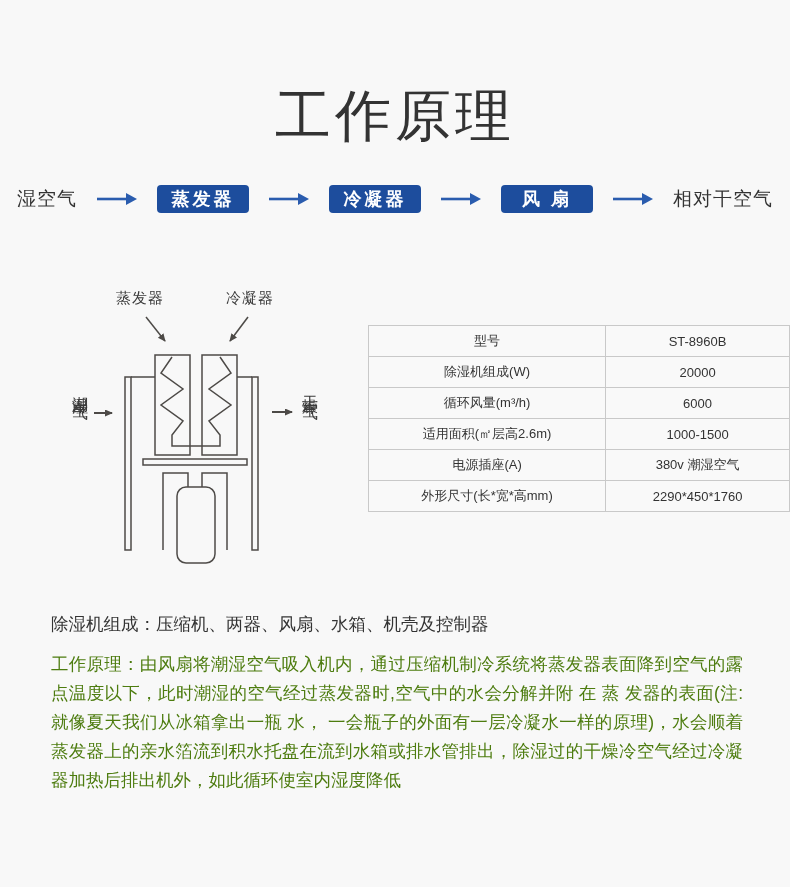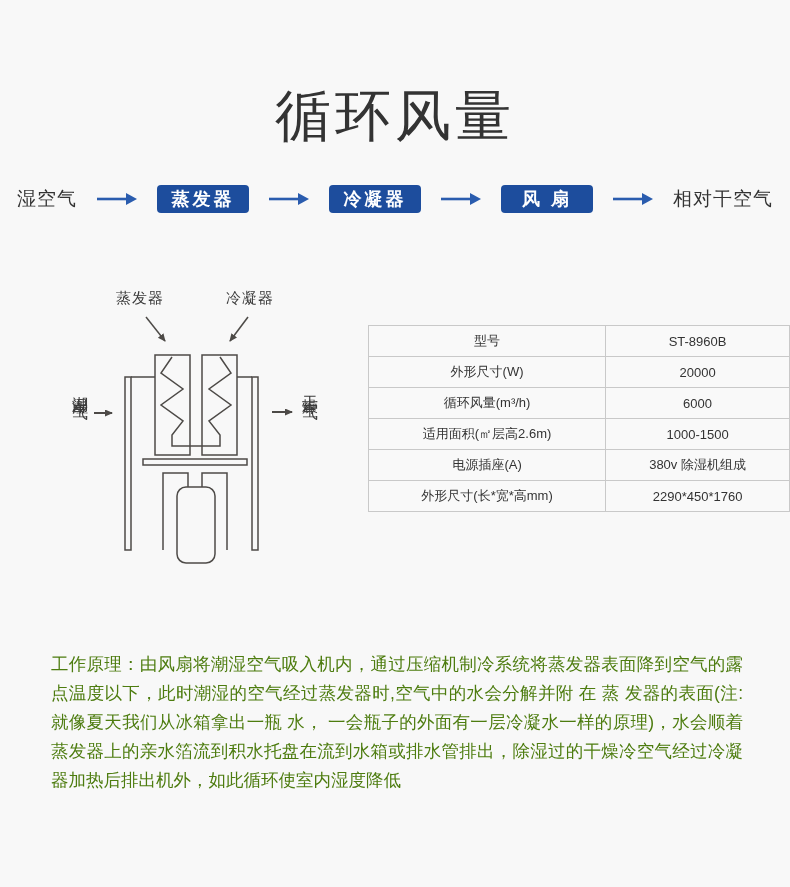--- a/index.html
+++ b/index.html
@@ -80,21 +80,21 @@
     position:absolute;left:51px;top:650px;width:692px;
     font-size:17.5px;line-height:29px;color:#4d7c0f;
     text-align:justify;
   }
 </style>
 </head>
 <body>
 
 <div class="page">
 
-  <div class="title">循环风量</div>
+  <div class="title">工作原理</div>
 
   <div class="flow">
     <span class="flow-text">湿空气</span>
 
     <svg class="flow-arrow" width="40" height="14" viewBox="0 0 40 14">
       <line x1="0" y1="7" x2="29" y2="7" stroke="#2a5cae" stroke-width="2.6"></line>
       <polygon points="29,1 40,7 29,13" fill="#2a5cae"></polygon>
     </svg>
 
     <span class="flow-box">蒸发器</span>
@@ -160,37 +160,38 @@
     <div class="diag-vert outlet">干燥空气</div>
   </div>
 
   <table class="spec-table">
     <tbody>
       <tr>
         <td class="lbl">型号</td>
         <td class="val">ST-8960B</td>
       </tr>
       <tr>
-        <td class="lbl">外形尺寸(W)</td>
+        <td class="lbl">除湿机组成(W)</td>
         <td class="val">20000</td>
       </tr>
       <tr>
         <td class="lbl">循环风量(m³/h)</td>
         <td class="val">6000</td>
       </tr>
       <tr>
         <td class="lbl">适用面积(㎡层高2.6m)</td>
         <td class="val">1000-1500</td>
       </tr>
       <tr>
         <td class="lbl">电源插座(A)</td>
-        <td class="val">380v 除湿机组成</td>
+        <td class="val">380v 潮湿空气</td>
       </tr>
       <tr>
         <td class="lbl">外形尺寸(长*宽*高mm)</td>
         <td class="val">2290*450*1760</td>
       </tr>
     </tbody>
   </table>
 
+  <div class="composition">除湿机组成：压缩机、两器、风扇、水箱、机壳及控制器</div>
   <div class="principle">工作原理：由风扇将潮湿空气吸入机内，通过压缩机制冷系统将蒸发器表面降到空气的露点温度以下，此时潮湿的空气经过蒸发器时,空气中的水会分解并附 在 蒸 发器的表面(注:就像夏天我们从冰箱拿出一瓶 水， 一会瓶子的外面有一层冷凝水一样的原理)，水会顺着蒸发器上的亲水箔流到积水托盘在流到水箱或排水管排出，除湿过的干燥冷空气经过冷凝器加热后排出机外，如此循环使室内湿度降低</div>
 
 </div>
 
 </body></html>

